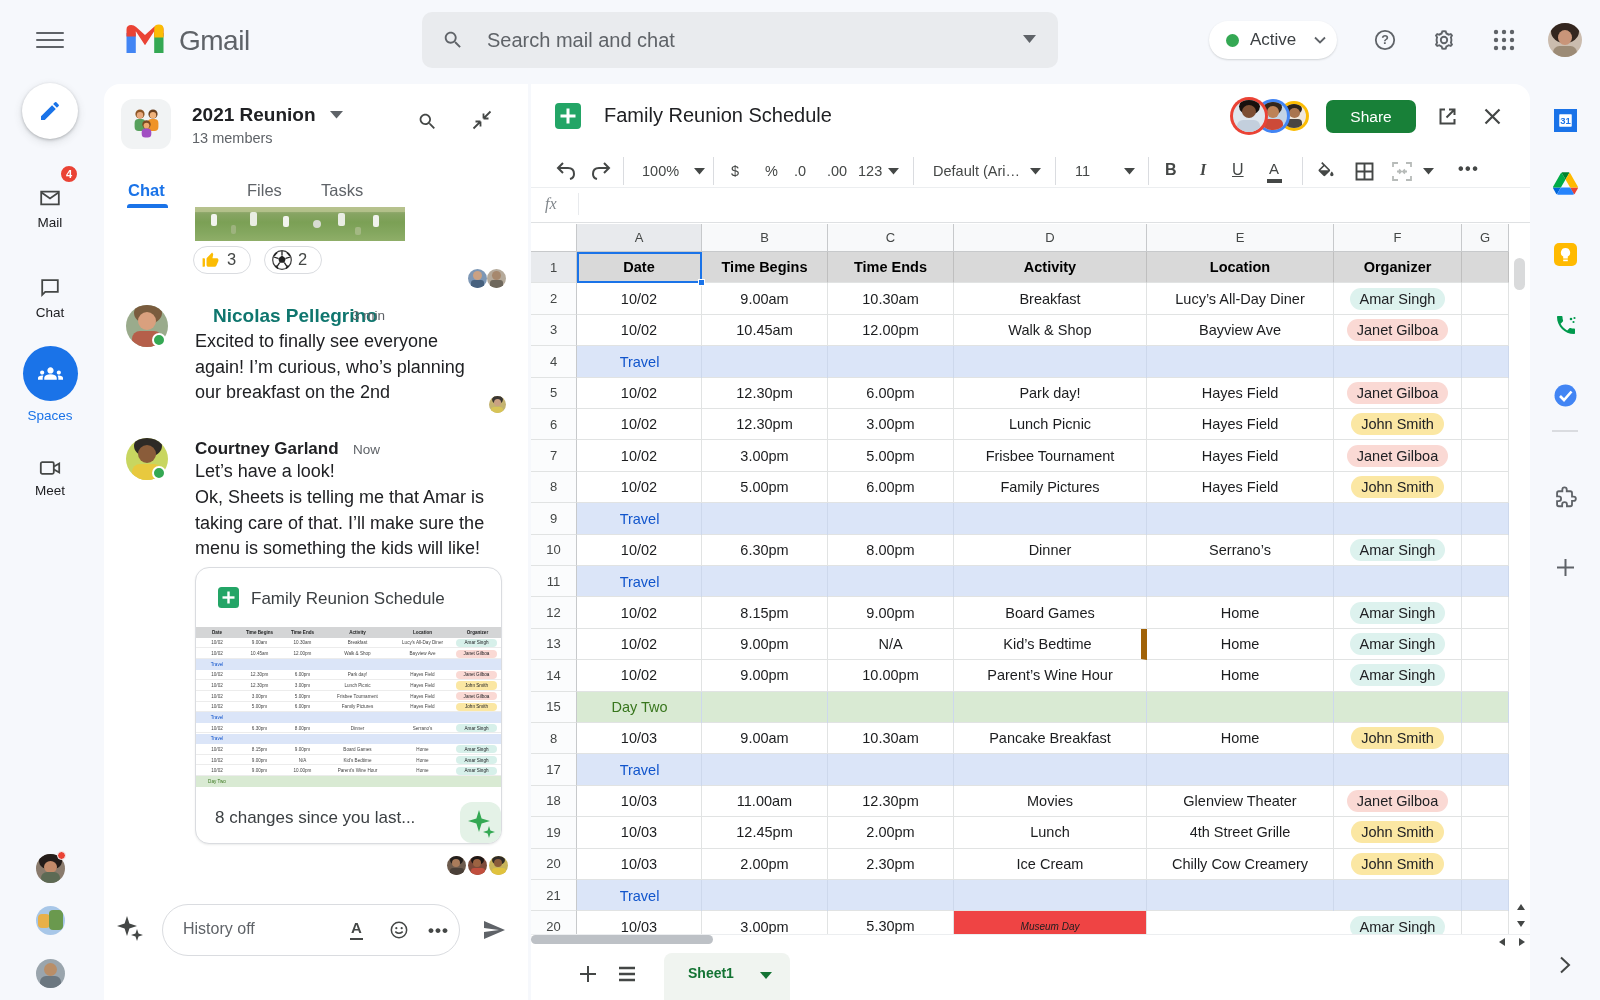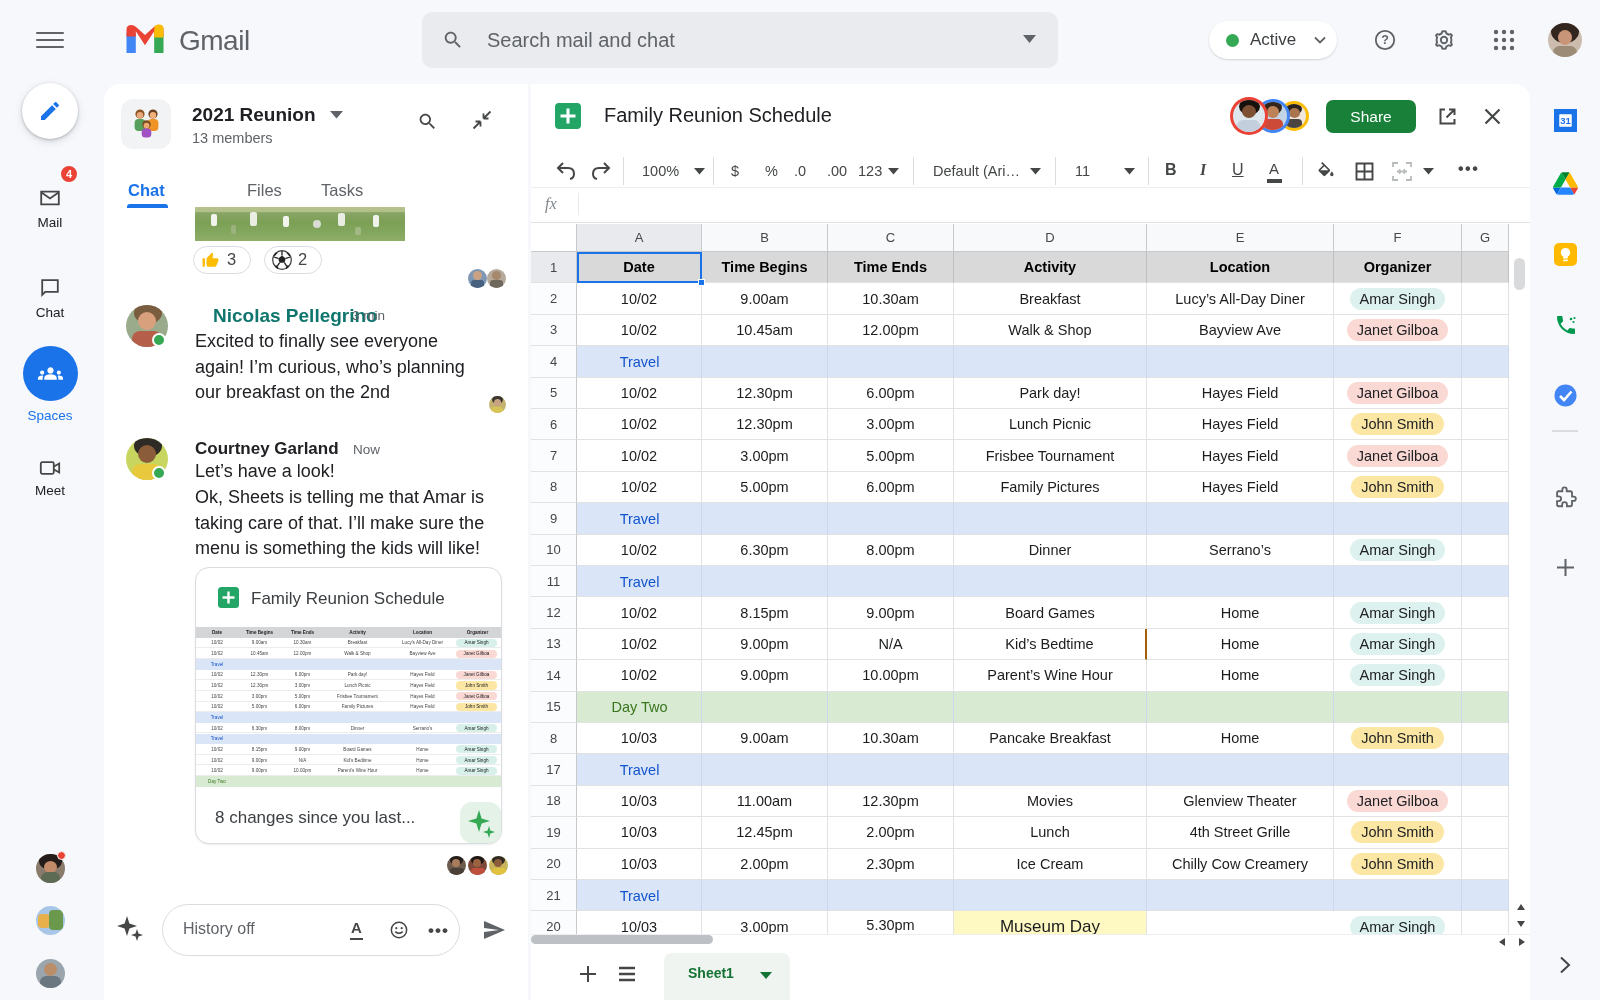--- a/index.html
+++ b/index.html
@@ -557,21 +557,21 @@
     <div class="abs ctr" style="left:423px;top:373.4px;width:193px;height:31.4px;border-right:1px solid #e1e3e3;border-bottom:1px solid #e1e3e3;background:#fff;font-size:14.5px;color:#1c1d1f;">Board Games</div>
     <div class="abs ctr" style="left:616px;top:373.4px;width:187px;height:31.4px;border-right:1px solid #e1e3e3;border-bottom:1px solid #e1e3e3;background:#fff;font-size:14.5px;color:#1c1d1f;">Home</div>
     <div class="abs ctr" style="left:803px;top:373.4px;width:128px;height:31.4px;border-right:1px solid #e1e3e3;border-bottom:1px solid #e1e3e3;background:#fff;">
       <span style="background:#ddf2ee;border-radius:13px;padding:3px 10px;font-size:14.5px;font-weight:500;color:#202124;">Amar Singh</span>
     </div>
     <div class="abs" style="left:931px;top:373.4px;width:47px;height:31.4px;border-right:1px solid #e1e3e3;border-bottom:1px solid #e1e3e3;background:#fff;"></div>
     <div class="abs ctr" style="left:0;top:404.8px;width:46px;height:31.4px;background:#fbfcfd;border-right:1px solid #c7c9cb;border-bottom:1px solid #e1e3e3;font-size:13px;color:#444746;">13</div>
     <div class="abs ctr" style="left:46px;top:404.8px;width:125px;height:31.4px;border-right:1px solid #e1e3e3;border-bottom:1px solid #e1e3e3;background:#fff;font-size:14.5px;color:#1c1d1f;">10/02</div>
     <div class="abs ctr" style="left:171px;top:404.8px;width:126px;height:31.4px;border-right:1px solid #e1e3e3;border-bottom:1px solid #e1e3e3;background:#fff;font-size:14.5px;color:#1c1d1f;">9.00pm</div>
     <div class="abs ctr" style="left:297px;top:404.8px;width:126px;height:31.4px;border-right:1px solid #e1e3e3;border-bottom:1px solid #e1e3e3;background:#fff;font-size:14.5px;color:#1c1d1f;">N/A</div>
-    <div class="abs ctr" style="left:423px;top:404.8px;width:193px;height:31.4px;border-right:2px solid #a16207;border-bottom:1px solid #e1e3e3;background:#fff;font-size:14.5px;color:#1c1d1f;">Kid’s Bedtime</div>
+    <div class="abs ctr" style="left:423px;top:404.8px;width:193px;height:31.4px;border-right:6px solid #a16207;border-bottom:1px solid #e1e3e3;background:#fff;font-size:14.5px;color:#1c1d1f;">Kid’s Bedtime</div>
     <div class="abs ctr" style="left:616px;top:404.8px;width:187px;height:31.4px;border-right:1px solid #e1e3e3;border-bottom:1px solid #e1e3e3;background:#fff;font-size:14.5px;color:#1c1d1f;">Home</div>
     <div class="abs ctr" style="left:803px;top:404.8px;width:128px;height:31.4px;border-right:1px solid #e1e3e3;border-bottom:1px solid #e1e3e3;background:#fff;">
       <span style="background:#ddf2ee;border-radius:13px;padding:3px 10px;font-size:14.5px;font-weight:500;color:#202124;">Amar Singh</span>
     </div>
     <div class="abs" style="left:931px;top:404.8px;width:47px;height:31.4px;border-right:1px solid #e1e3e3;border-bottom:1px solid #e1e3e3;background:#fff;"></div>
     <div class="abs ctr" style="left:0;top:436.2px;width:46px;height:31.4px;background:#fbfcfd;border-right:1px solid #c7c9cb;border-bottom:1px solid #e1e3e3;font-size:13px;color:#444746;">14</div>
     <div class="abs ctr" style="left:46px;top:436.2px;width:125px;height:31.4px;border-right:1px solid #e1e3e3;border-bottom:1px solid #e1e3e3;background:#fff;font-size:14.5px;color:#1c1d1f;">10/02</div>
     <div class="abs ctr" style="left:171px;top:436.2px;width:126px;height:31.4px;border-right:1px solid #e1e3e3;border-bottom:1px solid #e1e3e3;background:#fff;font-size:14.5px;color:#1c1d1f;">9.00pm</div>
     <div class="abs ctr" style="left:297px;top:436.2px;width:126px;height:31.4px;border-right:1px solid #e1e3e3;border-bottom:1px solid #e1e3e3;background:#fff;font-size:14.5px;color:#1c1d1f;">10.00pm</div>
     <div class="abs ctr" style="left:423px;top:436.2px;width:193px;height:31.4px;border-right:1px solid #e1e3e3;border-bottom:1px solid #e1e3e3;background:#fff;font-size:14.5px;color:#1c1d1f;">Parent’s Wine Hour</div>
@@ -646,22 +646,22 @@
     <div class="abs" style="left:296px;top:656.0px;width:1px;height:31.4px;background:#cdd8ec;"></div>
     <div class="abs" style="left:422px;top:656.0px;width:1px;height:31.4px;background:#cdd8ec;"></div>
     <div class="abs" style="left:615px;top:656.0px;width:1px;height:31.4px;background:#cdd8ec;"></div>
     <div class="abs" style="left:802px;top:656.0px;width:1px;height:31.4px;background:#cdd8ec;"></div>
     <div class="abs" style="left:930px;top:656.0px;width:1px;height:31.4px;background:#cdd8ec;"></div>
     <div class="abs" style="left:977px;top:656.0px;width:1px;height:31.4px;background:#cdd8ec;"></div>
     <div class="abs ctr" style="left:46px;top:656.0px;width:125px;height:31.4px;font-size:14.5px;color:#1155cc;">Travel</div>
     <div class="abs ctr" style="left:0;top:687.4px;width:46px;height:31.4px;background:#fbfcfd;border-right:1px solid #c7c9cb;border-bottom:1px solid #e1e3e3;font-size:13px;color:#444746;">20</div>
     <div class="abs ctr" style="left:46px;top:687.4px;width:125px;height:31.4px;border-right:1px solid #e1e3e3;border-bottom:1px solid #e1e3e3;background:#fff;font-size:14.5px;color:#1c1d1f;">10/03</div>
     <div class="abs ctr" style="left:171px;top:687.4px;width:126px;height:31.4px;border-right:1px solid #e1e3e3;border-bottom:1px solid #e1e3e3;background:#fff;font-size:14.5px;color:#1c1d1f;">3.00pm</div>
-    <div class="abs ctr" style="left:297px;top:687.4px;width:126px;height:31.4px;border-right:1px solid #e1e3e3;border-bottom:4px solid #a3a3a3;background:#fff;font-size:14.5px;color:#1c1d1f;">5.30pm</div>
-    <div class="abs ctr" style="left:423px;top:687.4px;width:193px;height:31.4px;border-right:1px solid #e1e3e3;border-bottom:1px solid #e1e3e3;background:#fef9c3;font-size:17px;color:#1c1d1f;">Museum Day</div>
+    <div class="abs ctr" style="left:297px;top:687.4px;width:126px;height:31.4px;border-right:1px solid #e1e3e3;border-bottom:2px solid #a3a3a3;background:#fff;font-size:14.5px;color:#1c1d1f;">5.30pm</div>
+    <div class="abs ctr" style="left:423px;top:687.4px;width:193px;height:31.4px;border-right:1px solid #e1e3e3;border-bottom:1px solid #e1e3e3;background:#ef4444;font-size:10px;color:#1c1d1f;font-style:italic;">Museum Day</div>
     <div class="abs ctr" style="left:616px;top:710px;width:187px;height:31.4px;border-right:1px solid #e1e3e3;border-bottom:1px solid #e1e3e3;background:#fff;font-size:14.5px;color:#1c1d1f;">Glenview Science Center</div>
     <div class="abs ctr" style="left:803px;top:687.4px;width:128px;height:31.4px;border-right:1px solid #e1e3e3;border-bottom:1px solid #e1e3e3;background:#fff;">
       <span style="background:#ddf2ee;border-radius:13px;padding:3px 10px;font-size:14.5px;font-weight:500;color:#202124;">Amar Singh</span>
     </div>
     <div class="abs" style="left:931px;top:687.4px;width:47px;height:31.4px;border-right:1px solid #e1e3e3;border-bottom:1px solid #e1e3e3;background:#fff;"></div>
     <div class="abs" style="left:46px;top:28.0px;width:125px;height:31.4px;border:2px solid #1a73e8;"></div>
     <div class="abs" style="left:167px;top:55.4px;width:7px;height:7px;background:#1a73e8;border:1px solid #fff;"></div>
   </div>
 <div class="abs" style="left:1514px;top:258px;width:11px;height:32px;background:#d9dadb;border-radius:6px;"></div>
 

